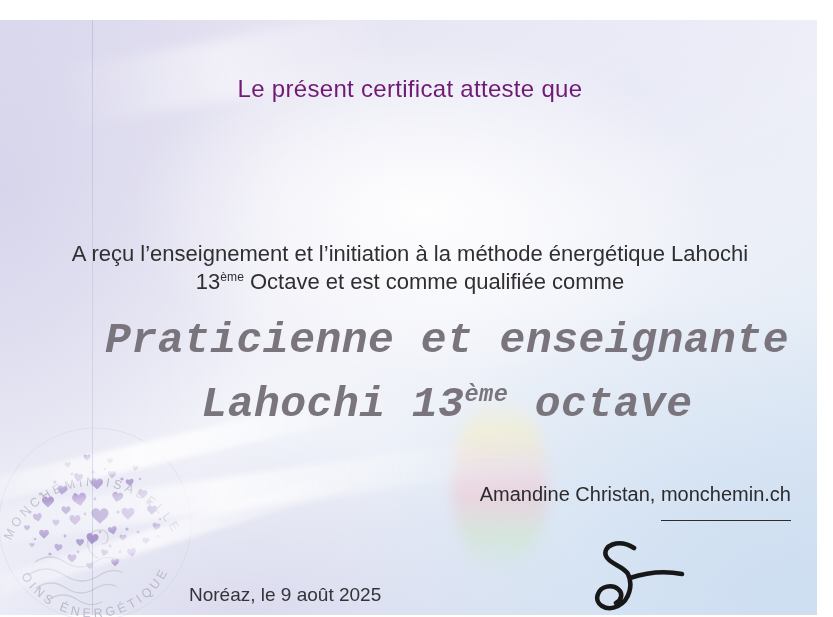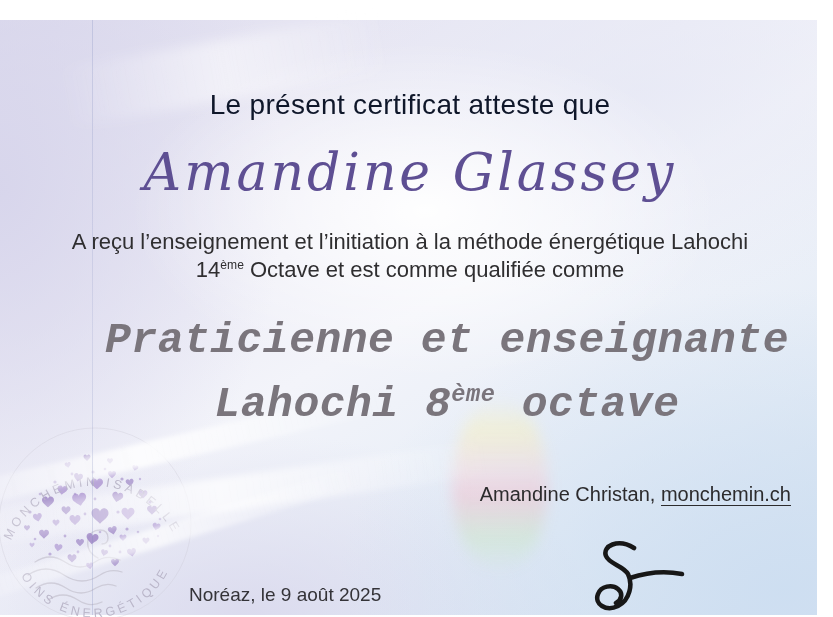--- a/index.html
+++ b/index.html
@@ -38,33 +38,33 @@
   .flare{
     position:absolute;left:452px;top:398px;width:96px;height:175px;border-radius:50%;
     background:linear-gradient(180deg,
       rgba(255,244,180,0) 0%, rgba(255,242,168,.5) 18%,
       rgba(255,205,205,.42) 42%, rgba(255,160,175,.4) 55%,
       rgba(196,232,176,.45) 80%, rgba(196,232,176,0) 100%);
     filter:blur(7px);opacity:.75;pointer-events:none;
   }
   
   .centered{position:absolute;left:0;width:820px;text-align:center;}
-  .intro{top:88px;font-size:28px;line-height:34px;color:#0f172a;letter-spacing:.3px;}
+  .intro{top:72px;font-size:24px;line-height:34px;color:#701a75;letter-spacing:.3px;}
   .recipient{
     top:136px;font-size:52px;line-height:72px;
     font-family:"DejaVu Serif", serif;font-style:italic;
     color:#5e4f93;letter-spacing:3px;
   }
-  .body-text{top:228px;font-size:22px;line-height:28px;color:#2f2e30;}
+  .body-text{top:240px;font-size:22px;line-height:28px;color:#2f2e30;}
   .cert-title{font-family:Liberation Mono, monospace;font-weight:bold;font-style:italic;color:#7a757c;font-size:43px;letter-spacing:.5px;padding-left:37px;}
   .title1{top:316px;}
   .title2{top:380px;}
   .sup{font-size:.55em;vertical-align:super;line-height:0;}
   .issuer{position:absolute;right:42px;top:481px;text-align:right;font-size:20px;line-height:27px;color:#2c2b2d;}
-  .website{border-bottom:1.6px solid #2c2b2d;padding-bottom:0px;margin-top:40px;}
+  .website{border-bottom:1.6px solid #2c2b2d;padding-bottom:15px;margin-top:40px;}
   .place-date{position:absolute;left:189px;top:584px;font-size:19px;color:#343338;text-align:center;}
   .signature-wrap{position:absolute;left:578px;top:540px;width:140px;height:80px;}
   .logo-wrap{position:absolute;left:-20px;top:424px;width:230px;height:200px;opacity:.92;}
   .arc-text{font-family:"Liberation Sans", sans-serif;font-size:12.5px;letter-spacing:3.5px;fill:#b3aec2;opacity:.9;}
   .swirl{fill:none;stroke:#c6c3d0;stroke-width:1.3;opacity:.8;stroke-linecap:round;}
   .h1{fill:#9c84c4;} .h2{fill:#ae97d1;}
   .sig{fill:none;stroke:#171717;stroke-width:4.6;stroke-linecap:round;stroke-linejoin:round;}
 </style>
 </head>
 <body>
@@ -167,29 +167,28 @@
 
   <div class="streak s1"></div>
   <div class="streak s2"></div>
   <div class="streak s3"></div>
   <div class="streak s4"></div>
   <div class="flare"></div>
   <div class="fold-line"></div>
 
   <div class="centered intro">Le présent certificat atteste que</div>
 
-  <div class="centered recipient">Amandine Glassey</div>
 
   <div class="centered body-text">
     <div>A reçu l’enseignement et l’initiation à la méthode énergétique Lahochi</div>
-    <div><span>14</span><sup class="sup">ème</sup><span> Octave et est comme qualifiée comme</span></div>
+    <div><span>13</span><sup class="sup">ème</sup><span> Octave et est comme qualifiée comme</span></div>
   </div>
 
   <div class="centered cert-title title1">Praticienne et enseignante</div>
-  <div class="centered cert-title title2"><span>Lahochi 8</span><sup class="sup">ème</sup><span> octave</span></div>
+  <div class="centered cert-title title2"><span>Lahochi 13</span><sup class="sup">ème</sup><span> octave</span></div>
 
   <div class="issuer">
     <div><span>Amandine Christan, </span><span class="website">monchemin.ch</span></div>
   </div>
 
   <div class="signature-wrap">
     <svg width="140" height="80" viewBox="0 0 140 80">
       <path class="sig" d="M 56,8 C 40,-2 24,6 28,16 C 31,24 46,26 50,34 C 55,44 52,60 40,66 C 28,72 16,64 20,54 C 23,46 34,44 40,49 C 45,53 44,60 38,63"></path>
       <path class="sig" d="M 52,38 C 70,32 88,31 104,34"></path>
     </svg>

